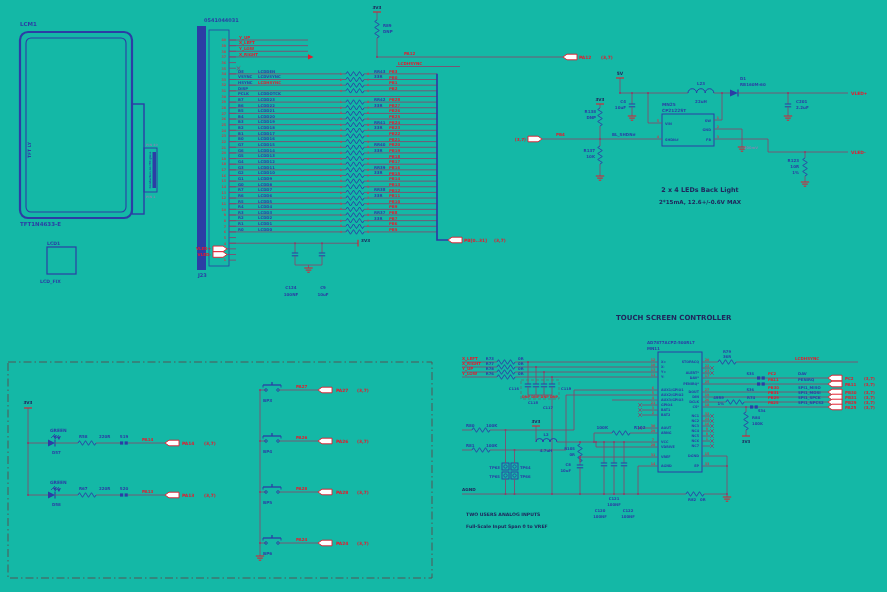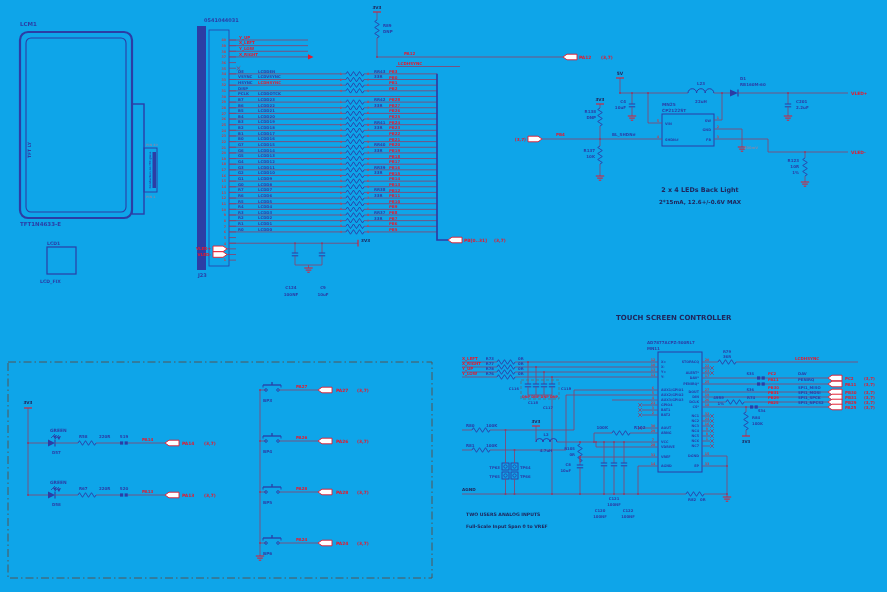--- a/index.html
+++ b/index.html
@@ -1,16 +1,16 @@
 <!DOCTYPE html>
 <html><head>
 <meta charset="utf-8">
 <style>
   html,body{margin:0;padding:0;background:#ffffff;}
-  .page{position:relative;width:887px;height:592px;background:#0ea5e9;overflow:hidden;
+  .page{position:relative;width:887px;height:592px;background:#14b8a6;overflow:hidden;
         font-family:"DejaVu Sans","Liberation Sans",sans-serif;}
   svg{display:block;}
   svg text{font-family:"DejaVu Sans","Liberation Sans",sans-serif;font-weight:bold;}
 </style>
 </head>
 <body>
 
 <div class="page">
   <svg id="art" width="887" height="592" viewBox="0 0 887 592">
       <g>

